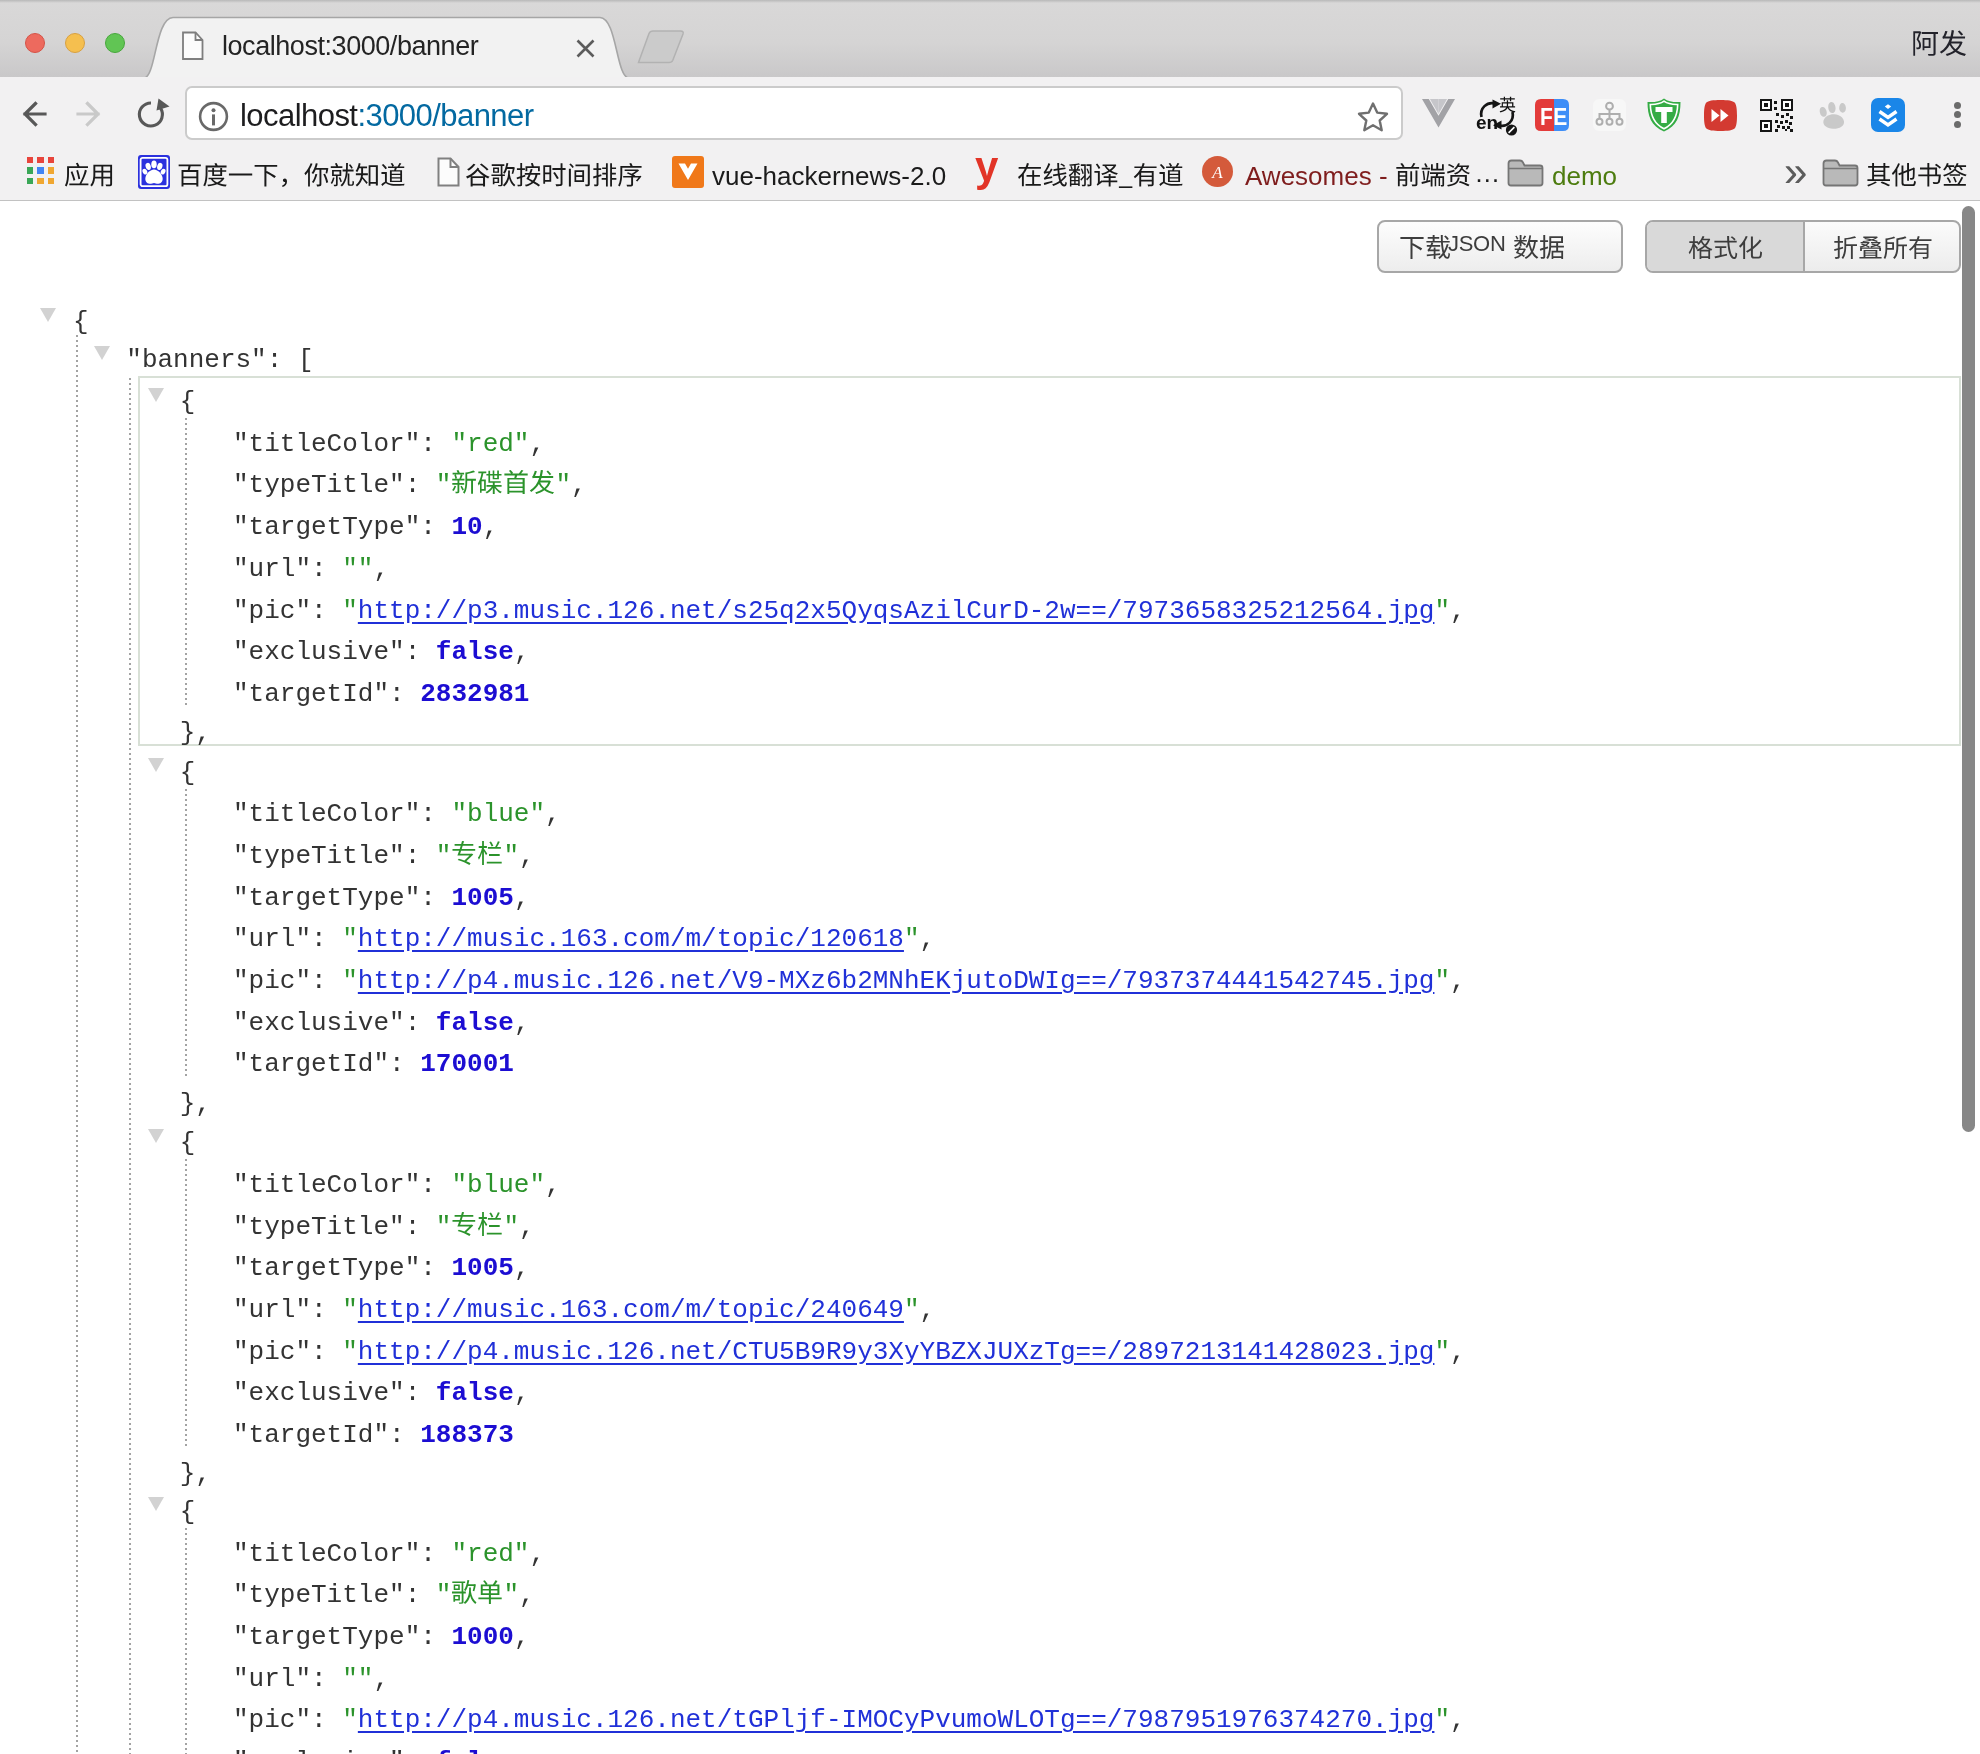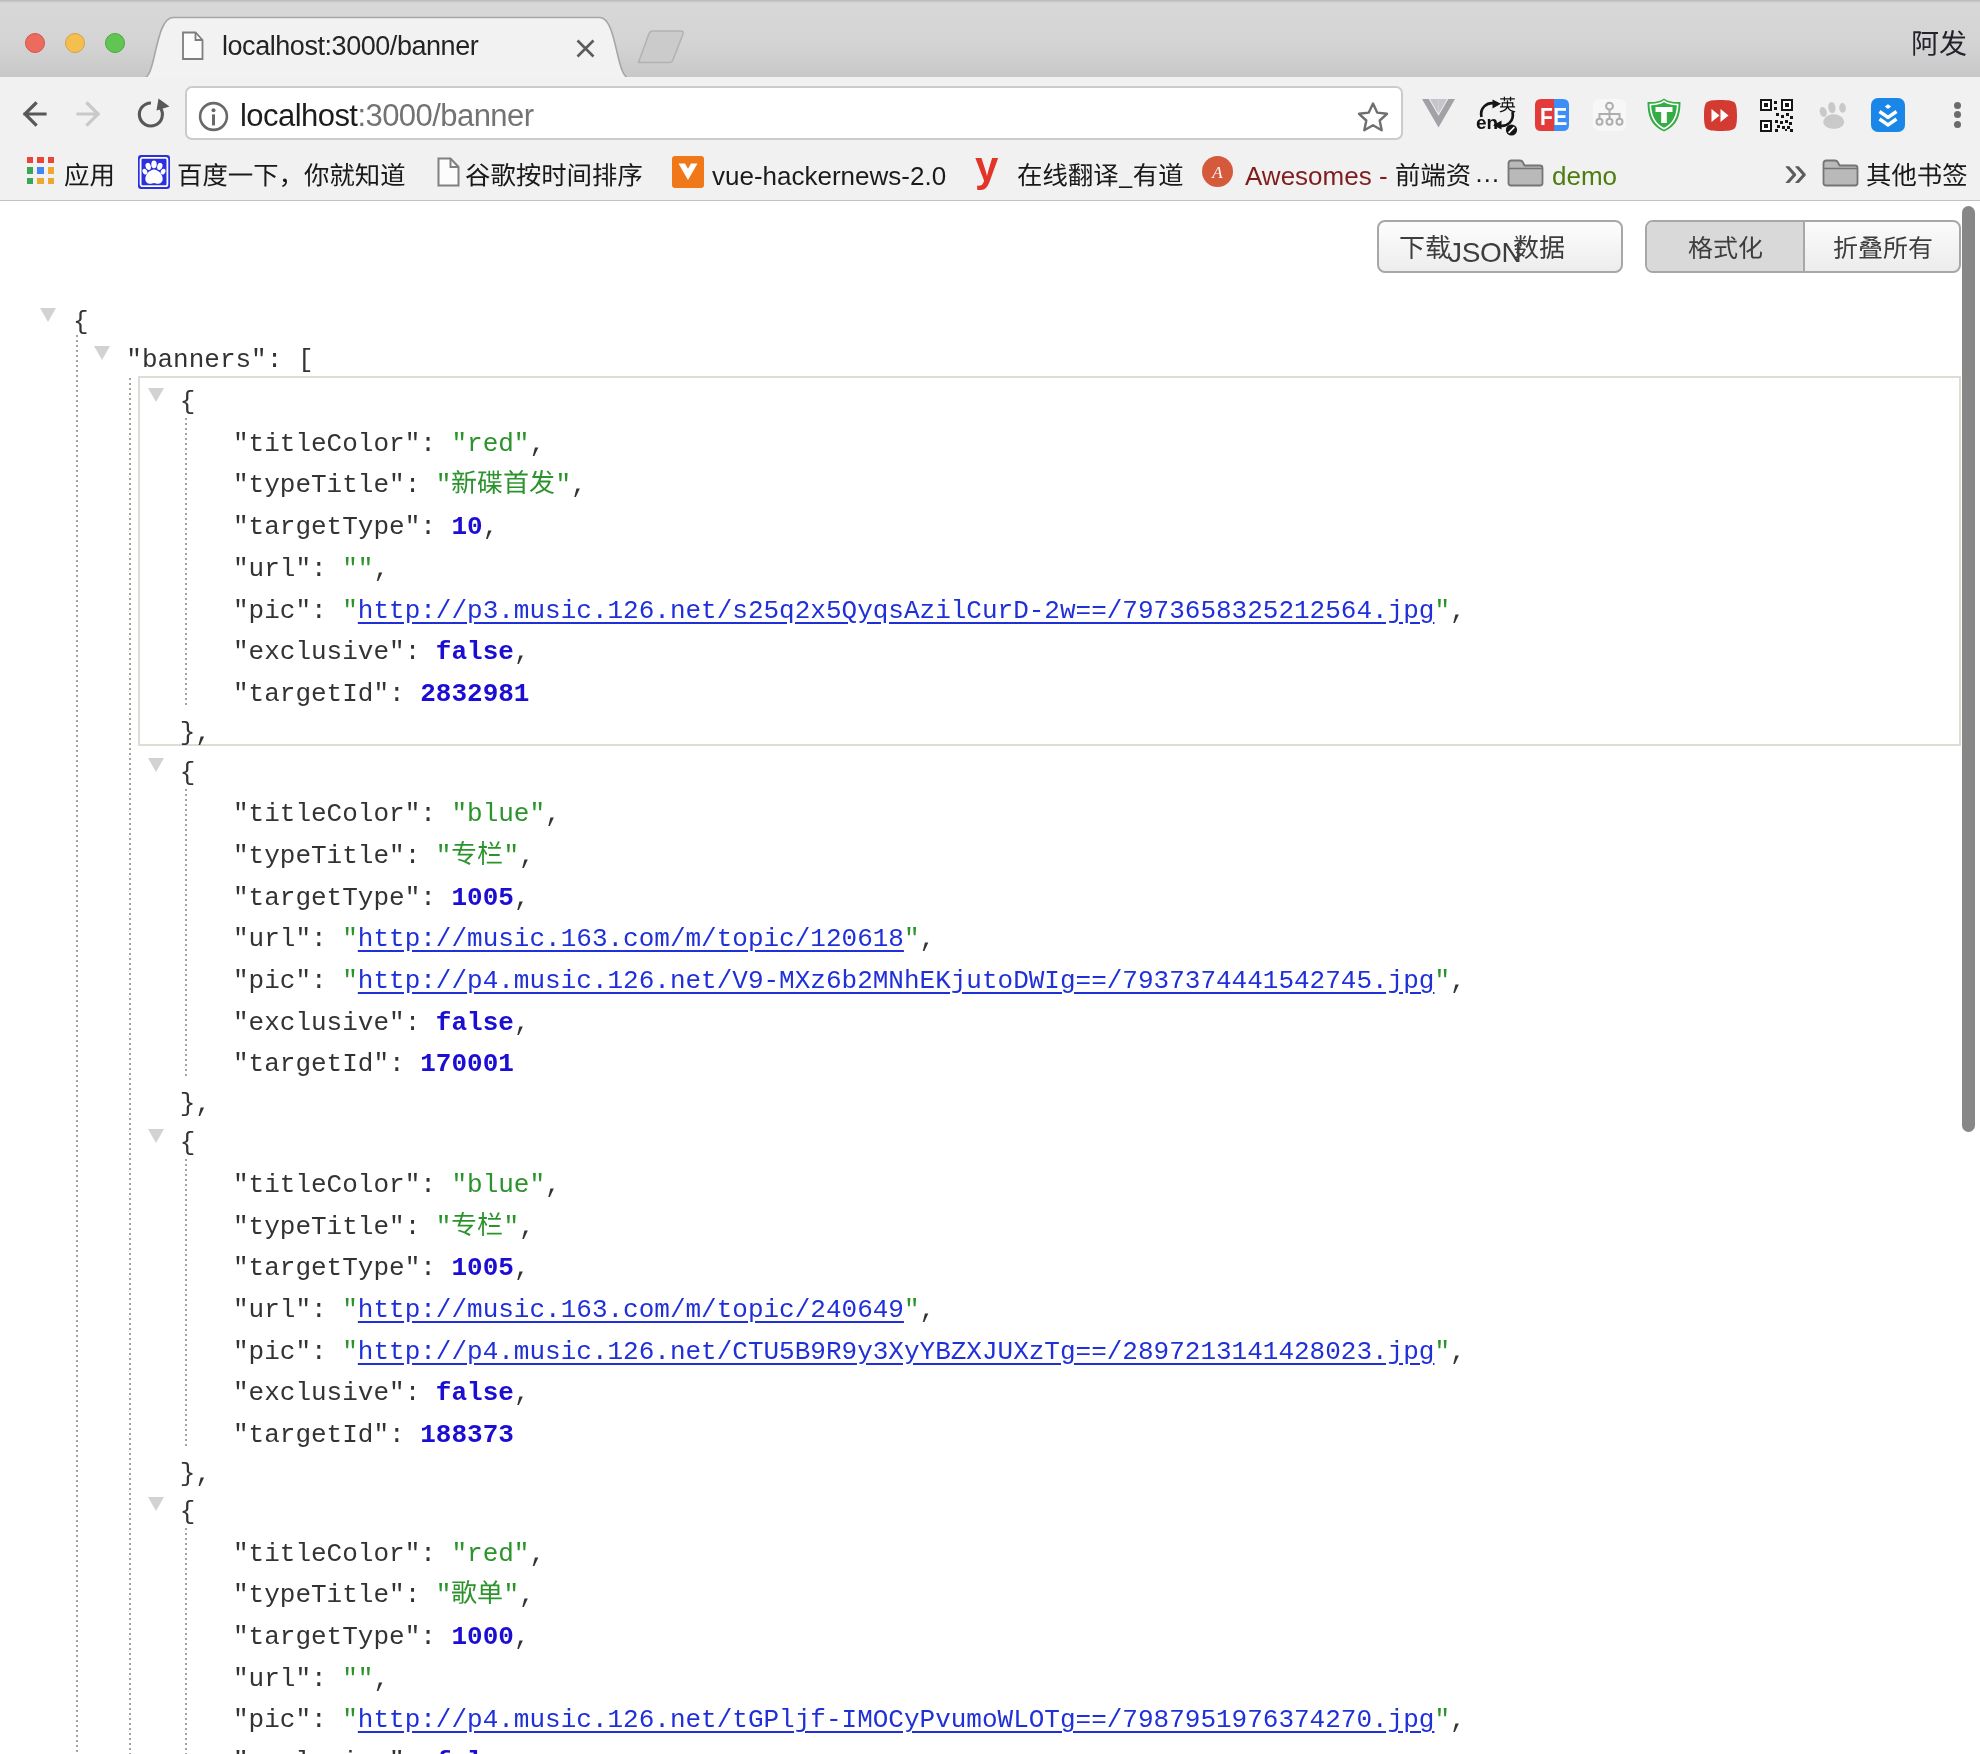--- a/index.html
+++ b/index.html
@@ -44,21 +44,21 @@
 <path d="M151,26 A11.5,11.5 0 1 0 160.5,31.2"></path>
 </g>
 <path d="M158.5,21.5 L169.5,29.5 L156.5,33.5 Z" fill="#585858"></path>
 </svg>
 <div class="abs" style="left:185px;top:86px;width:1218px;height:54px;background:#fff;border:2px solid #cbcbcb;border-radius:7px"></div>
 <svg class="abs" style="left:198px;top:101px" width="32" height="32" viewBox="0 0 32 32">
 <circle cx="15.5" cy="15.5" r="13.4" fill="none" stroke="#696969" stroke-width="2.6"></circle>
 <circle cx="15.5" cy="9.3" r="2" fill="#696969"></circle>
 <rect x="14" y="13.4" width="3" height="11" fill="#696969"></rect>
 </svg>
-<div class="abs" style="left:240px;top:99.5px;font-size:31px;line-height:31px;color:#1d1d1f;letter-spacing:-0.55px">localhost<span style="color:#737373">:3000/banner</span></div>
+<div class="abs" style="left:240px;top:99.5px;font-size:31px;line-height:31px;color:#1d1d1f;letter-spacing:-0.55px">localhost<span style="color:#0369a1">:3000/banner</span></div>
 <svg class="abs" style="left:1356px;top:100px" width="34" height="34" viewBox="0 0 34 34">
 <path d="M17,3.5 L21.2,12.6 31,13.8 23.7,20.5 25.7,30.2 17,25.3 8.3,30.2 10.3,20.5 3,13.8 12.8,12.6 Z" fill="none" stroke="#6f6f6f" stroke-width="2.4" stroke-linejoin="round"></path>
 </svg>
 <svg class="abs" style="left:1422px;top:99px" width="34" height="31" viewBox="0 0 34 31">
 <path d="M0,0 L6.8,0 L16.5,16.8 L26.2,0 L33,0 L16.5,28.5 Z" fill="#a2a2a6"></path>
 <path d="M7.9,0 L16.5,0 L16.5,14.9 Z" fill="#c6c6ca"></path>
 <path d="M16.5,0 L25.1,0 L16.5,14.9 Z" fill="#c6c6ca"></path>
 </svg>
 <svg class="abs" style="left:1476px;top:95px" width="42" height="42" viewBox="0 0 42 42">
 <g fill="none" stroke="#151515" stroke-width="2.7">
@@ -252,21 +252,21 @@
       <path d="M87.0 15.3C87.9 16.9 88.8 19.1 89.2 20.5L90.8 19.8C90.4 18.5 89.4 16.4 88.5 14.7ZM80.7 16.0C81.8 17.6 83.0 19.7 83.5 21.0L85.1 20.2C84.6 18.9 83.3 16.8 82.2 15.3ZM94.0 12.2H83.7V13.8H94.0ZM90.8 0.9C90.1 2.8 89.0 4.6 87.6 5.8C87.9 5.9 88.3 6.2 88.7 6.4C86.1 9.3 81.4 11.7 77.1 13.0C77.5 13.4 78.0 14.0 78.2 14.5C80.1 13.9 81.9 13.1 83.7 12.2C85.6 11.1 87.4 9.9 88.9 8.5C91.6 10.9 95.8 13.2 99.5 14.3C99.7 13.8 100.3 13.1 100.7 12.7C96.9 11.8 92.4 9.6 90.0 7.5L90.5 6.9L89.6 6.4C90.0 6.0 90.4 5.4 90.8 4.9H93.1C93.9 6.0 94.7 7.4 95.1 8.3L96.9 7.8C96.6 7.0 95.9 5.8 95.1 4.9H100.1V3.3H91.7C92.0 2.7 92.3 2.0 92.6 1.4ZM80.9 0.9C80.1 3.5 78.7 6.0 77.1 7.6C77.6 7.8 78.4 8.3 78.7 8.6C79.6 7.6 80.4 6.3 81.2 4.9H82.3C83.0 6.0 83.5 7.3 83.8 8.2L85.5 7.7C85.3 7.0 84.8 5.9 84.2 4.9H88.3V3.3H82.0C82.2 2.7 82.5 2.0 82.7 1.4ZM95.5 14.9C94.4 17.3 92.9 20.1 91.4 22.1H77.8V23.8H99.9V22.1H93.6C94.8 20.1 96.2 17.6 97.2 15.4Z"></path>
     </svg>
   </div>
 <div class="abs" style="left:1377px;top:220px;width:246px;height:53px;border:2px solid #a7a7a7;border-radius:8px;background:linear-gradient(180deg,#fdfdfd,#ededed)"></div>
 <div style="position:absolute;left:1399px;top:234.1px;width:52.0px;height:26.8px">
     <svg width="52.0" height="26.799999999999997" viewBox="0 0 52.0 26.799999999999997" style="position:absolute" fill="#3d3d3d">
       <path d="M1.4 3.0V4.9H11.5V25.0H13.5V11.2C16.5 12.8 20.0 14.9 21.8 16.4L23.2 14.6C21.1 13.0 17.0 10.7 13.9 9.2L13.5 9.6V4.9H24.6V3.0Z"></path>
       <path d="M45.1 2.5C46.3 3.5 47.7 5.0 48.3 5.9L49.8 4.9C49.1 3.9 47.7 2.5 46.5 1.6ZM47.8 9.9C47.1 12.3 46.2 14.7 45.0 16.9C44.5 14.6 44.1 11.8 43.9 8.5H50.7V6.9H43.8C43.8 5.1 43.7 3.1 43.8 1.1H41.8C41.8 3.1 41.9 5.1 42.0 6.9H35.6V4.7H40.2V3.1H35.6V1.0H33.7V3.1H28.7V4.7H33.7V6.9H27.4V8.5H42.0C42.3 12.7 42.8 16.3 43.6 19.1C42.3 20.9 40.8 22.5 39.2 23.7C39.6 24.0 40.2 24.6 40.6 25.0C41.9 24.0 43.2 22.7 44.3 21.2C45.3 23.5 46.6 24.8 48.3 24.8C50.1 24.8 50.7 23.6 51.0 19.7C50.6 19.5 49.9 19.1 49.5 18.7C49.3 21.7 49.1 22.9 48.4 22.9C47.3 22.9 46.4 21.6 45.6 19.4C47.3 16.7 48.6 13.6 49.6 10.4ZM27.7 20.5 27.9 22.3 34.7 21.6V24.9H36.5V21.4L41.2 20.9V19.3L36.5 19.8V17.3H40.6V15.6H36.5V13.5H34.7V15.6H31.0C31.6 14.8 32.2 13.8 32.7 12.7H41.2V11.1H33.5C33.8 10.4 34.1 9.8 34.3 9.1L32.4 8.6C32.2 9.4 31.8 10.3 31.5 11.1H27.8V12.7H30.8C30.3 13.6 30.0 14.3 29.7 14.6C29.3 15.3 28.9 15.8 28.5 15.9C28.8 16.4 29.0 17.3 29.1 17.7C29.4 17.5 30.2 17.3 31.3 17.3H34.7V19.9Z"></path>
     </svg>
   </div>
-<div class="abs" style="left:1448px;top:241px;font-size:28px;line-height:23.5px;color:#3d3d3d;letter-spacing:-0.3px">JSON</div>
+<div class="abs" style="left:1448px;top:232px;font-size:22px;line-height:23.5px;color:#3d3d3d;letter-spacing:-0.3px">JSON</div>
 <div style="position:absolute;left:1513px;top:234.1px;width:52.0px;height:26.8px">
     <svg width="52.0" height="26.799999999999997" viewBox="0 0 52.0 26.799999999999997" style="position:absolute" fill="#3d3d3d">
       <path d="M11.5 1.6C11.0 2.6 10.2 4.1 9.6 5.0L10.8 5.6C11.5 4.8 12.4 3.5 13.2 2.3ZM2.3 2.3C3.0 3.4 3.7 4.8 3.9 5.7L5.4 5.1C5.1 4.1 4.4 2.7 3.7 1.7ZM10.7 16.1C10.1 17.5 9.2 18.6 8.2 19.6C7.3 19.1 6.2 18.6 5.3 18.2C5.6 17.6 6.1 16.9 6.4 16.1ZM2.9 18.9C4.1 19.4 5.6 20.1 6.9 20.7C5.2 21.9 3.2 22.8 1.1 23.3C1.4 23.6 1.8 24.3 2.0 24.8C4.4 24.1 6.6 23.1 8.5 21.6C9.3 22.1 10.1 22.6 10.7 23.1L12.0 21.8C11.4 21.4 10.6 20.9 9.8 20.4C11.1 18.9 12.2 17.1 12.9 14.9L11.8 14.4L11.5 14.5H7.2L7.8 13.1L6.1 12.8C5.9 13.4 5.6 13.9 5.4 14.5H1.8V16.1H4.5C4.0 17.2 3.4 18.1 2.9 18.9ZM6.7 1.0V5.9H1.3V7.5H6.1C4.8 9.2 2.8 10.8 1.0 11.6C1.4 12.0 1.8 12.6 2.1 13.1C3.7 12.2 5.4 10.8 6.7 9.2V12.4H8.5V8.9C9.8 9.8 11.3 11.0 12.0 11.6L13.1 10.2C12.5 9.7 10.2 8.3 8.9 7.5H13.8V5.9H8.5V1.0ZM16.4 1.3C15.7 5.8 14.5 10.2 12.5 12.9C12.9 13.2 13.7 13.8 14.0 14.1C14.7 13.2 15.2 12.0 15.8 10.8C16.3 13.3 17.1 15.7 18.0 17.7C16.6 20.2 14.6 22.1 11.7 23.5C12.1 23.9 12.6 24.6 12.8 25.1C15.5 23.6 17.5 21.8 19.0 19.5C20.3 21.8 21.9 23.5 23.9 24.7C24.3 24.3 24.8 23.6 25.3 23.2C23.1 22.0 21.4 20.1 20.0 17.8C21.4 15.1 22.3 11.8 22.9 7.9H24.6V6.1H17.2C17.6 4.6 17.9 3.1 18.1 1.6ZM21.0 7.9C20.6 10.9 20.0 13.5 19.1 15.7C18.1 13.4 17.3 10.7 16.8 7.9Z"></path>
       <path d="M38.6 16.7V25.0H40.3V23.9H48.3V24.9H50.1V16.7H45.1V13.5H50.9V11.8H45.1V8.9H50.0V2.2H36.3V10.1C36.3 14.2 36.0 19.9 33.3 23.9C33.8 24.1 34.6 24.6 34.9 25.0C37.1 21.8 37.8 17.4 38.1 13.5H43.2V16.7ZM38.2 3.9H48.1V7.2H38.2ZM38.2 8.9H43.2V11.8H38.1L38.2 10.1ZM40.3 22.3V18.4H48.3V22.3ZM30.3 1.1V6.3H27.1V8.1H30.3V13.8C29.0 14.2 27.7 14.6 26.8 14.9L27.3 16.8L30.3 15.8V22.5C30.3 22.9 30.2 23.0 29.9 23.0C29.6 23.0 28.6 23.0 27.5 23.0C27.7 23.5 27.9 24.3 28.0 24.8C29.6 24.8 30.7 24.7 31.3 24.4C31.9 24.1 32.2 23.6 32.2 22.5V15.2L35.2 14.2L34.9 12.4L32.2 13.3V8.1H35.1V6.3H32.2V1.1Z"></path>
     </svg>
   </div>
 <div class="abs" style="left:1645px;top:220px;width:316px;height:53px;border:2px solid #a7a7a7;border-radius:8px;background:linear-gradient(180deg,#fbfbfb,#ececec);overflow:hidden"></div>
 <div class="abs" style="left:1647px;top:222px;width:158px;height:49px;background:#d9d9d9;border-right:2px solid #a7a7a7;border-radius:6px 0 0 6px"></div>
 <div style="position:absolute;left:1687.5px;top:234.5px;width:75.0px;height:25.8px">
     <svg width="75.0" height="25.8" viewBox="0 0 75.0 25.8" style="position:absolute" fill="#3d3d3d">

